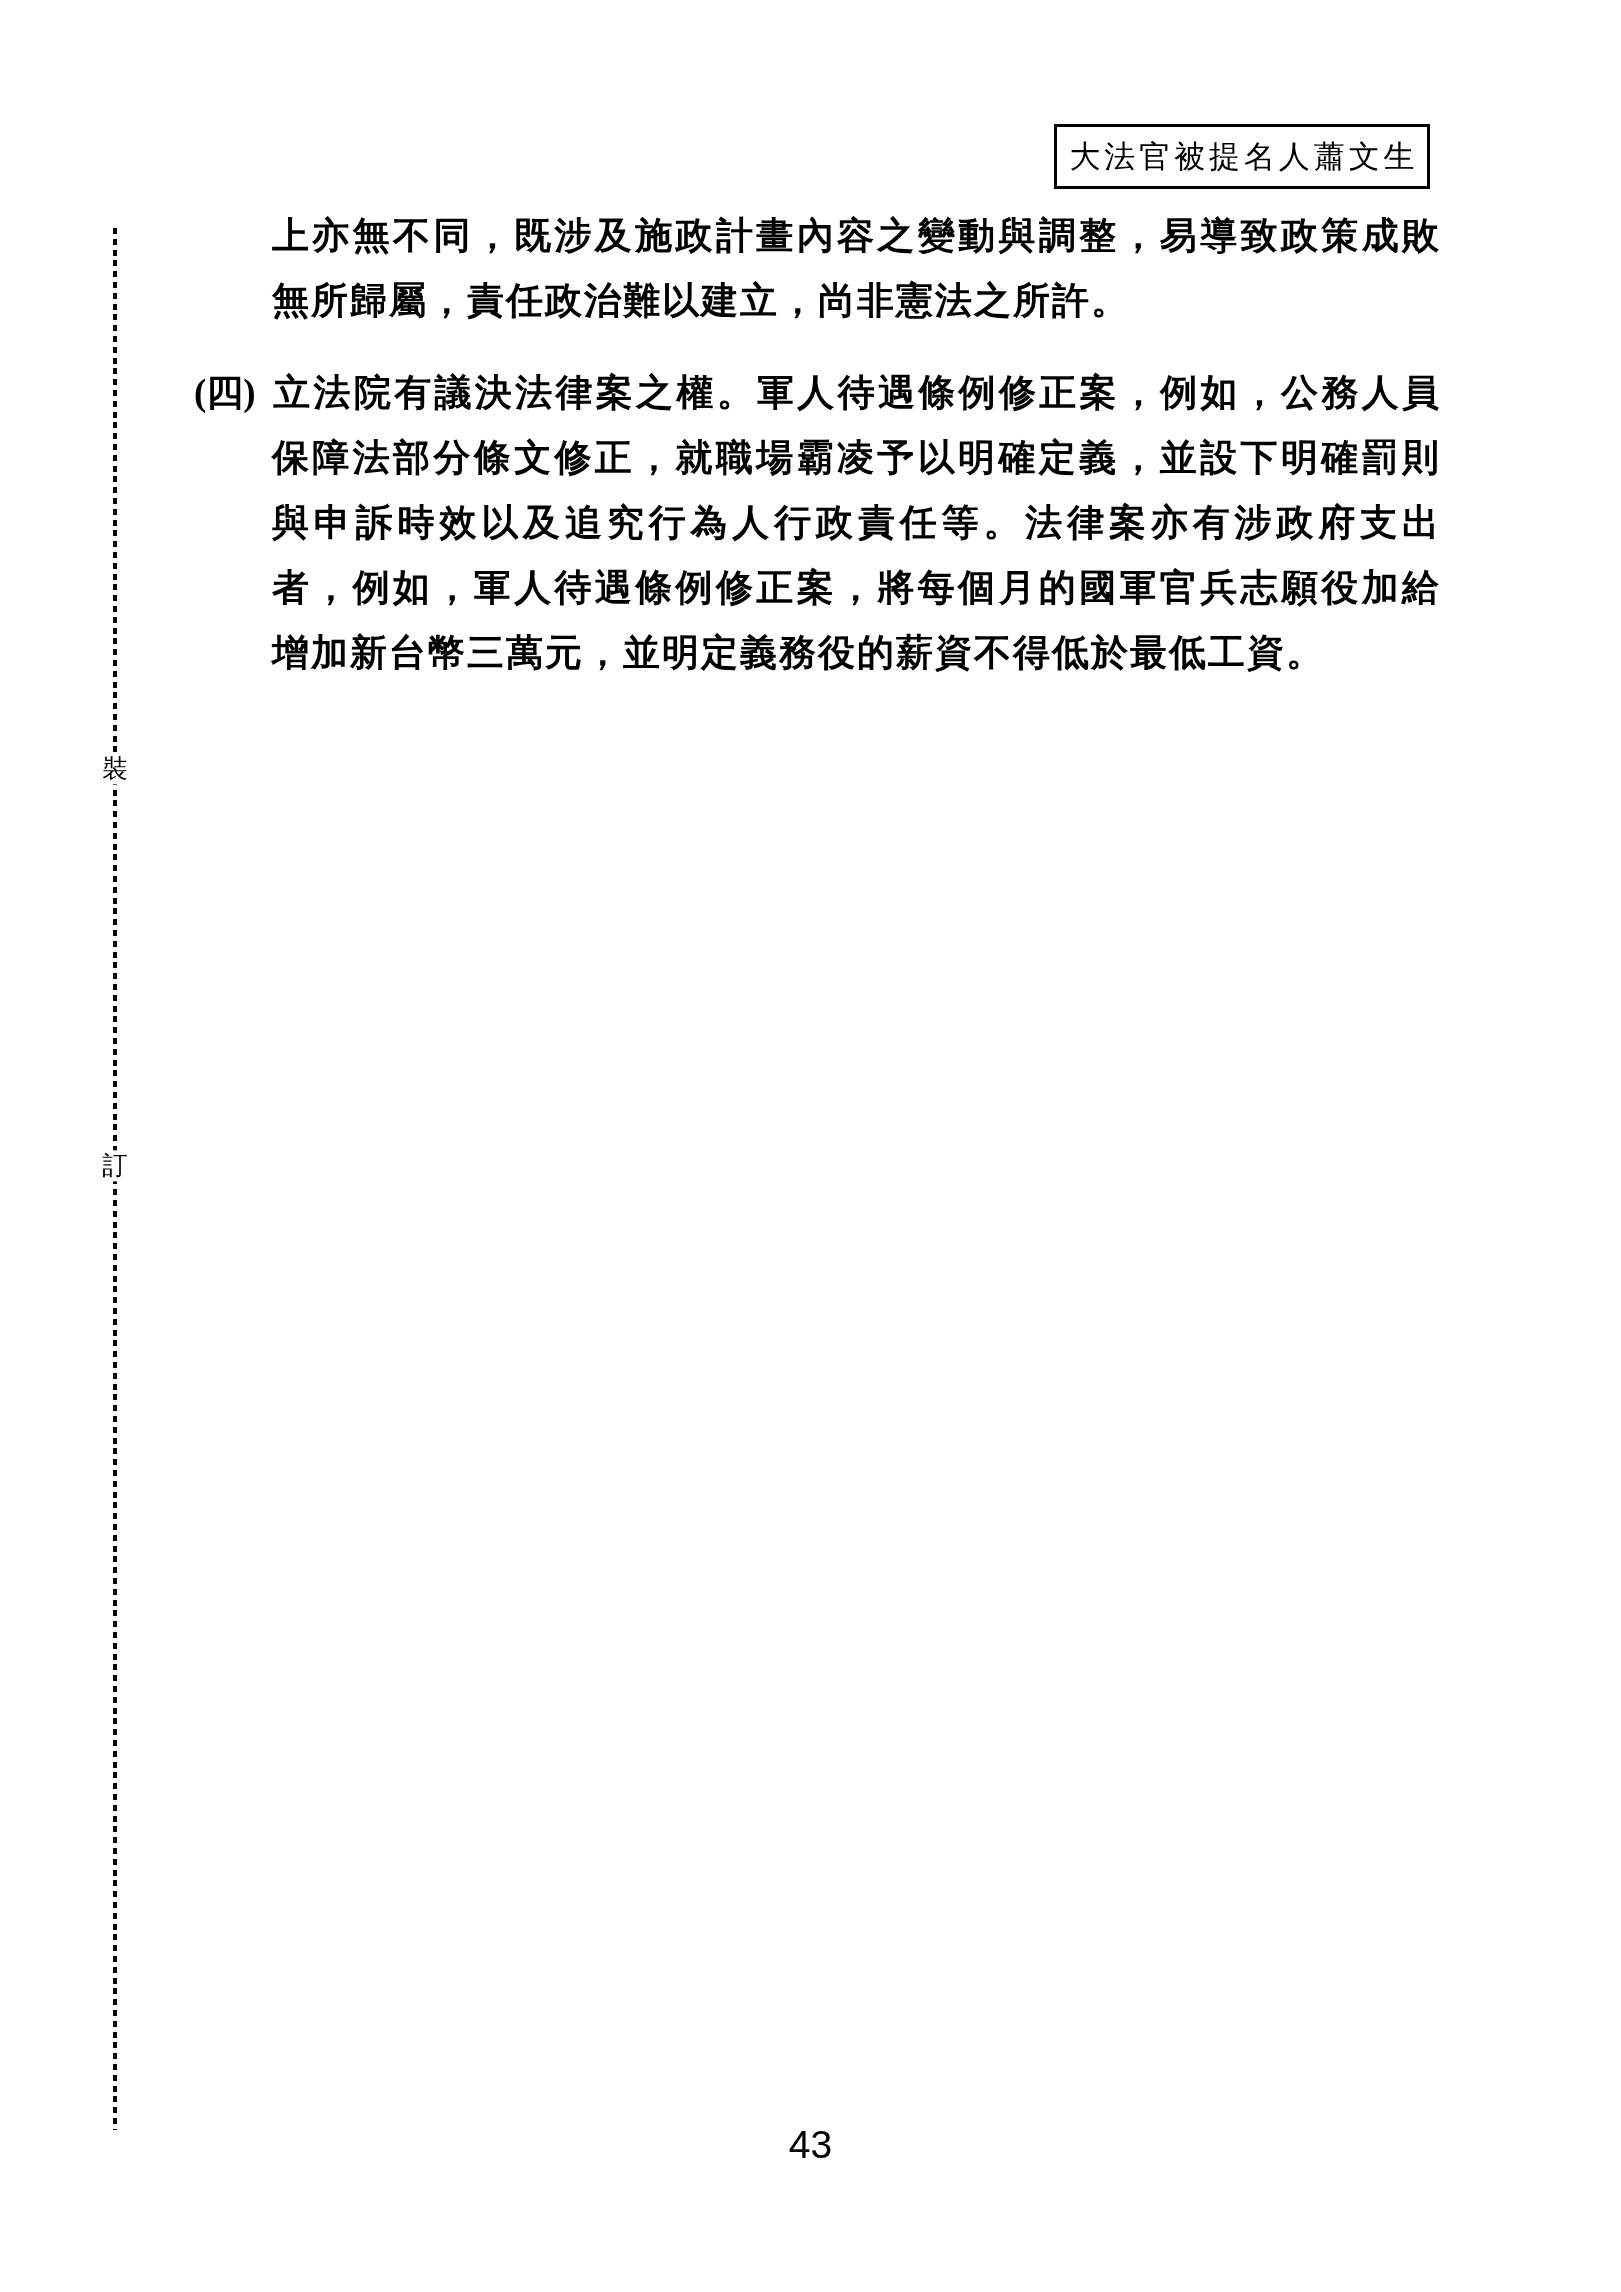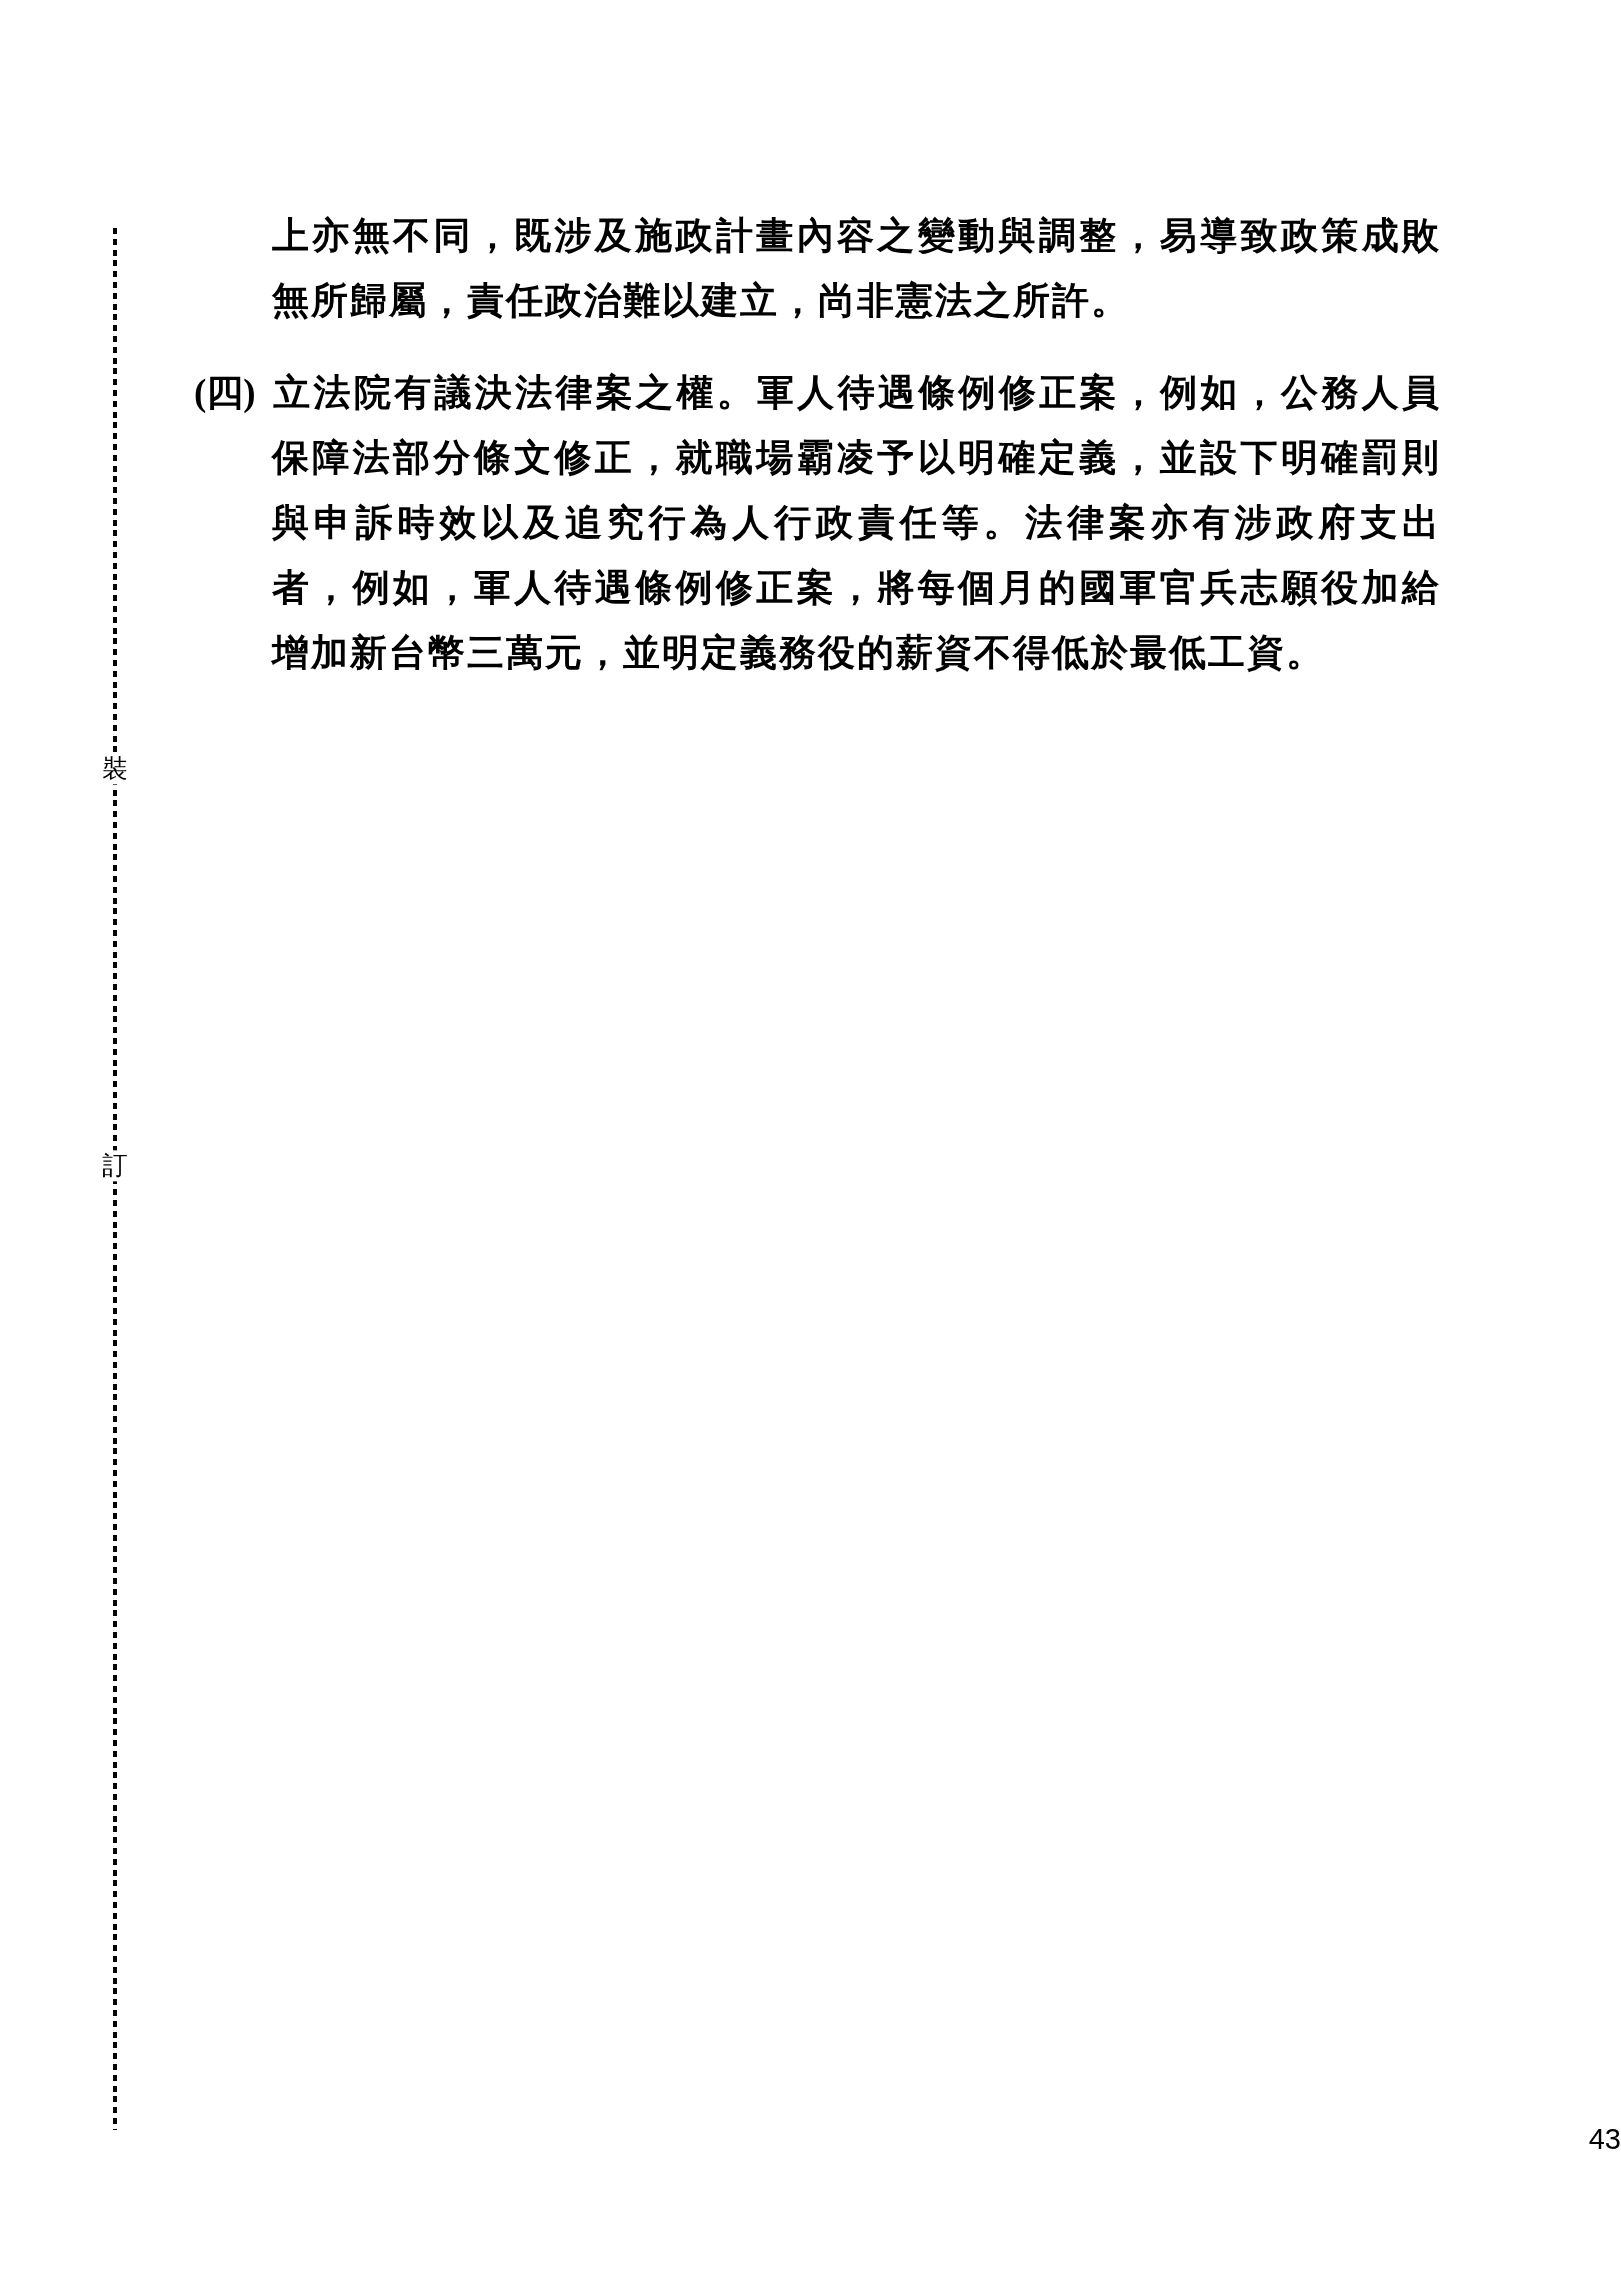--- a/index.html
+++ b/index.html
@@ -84,30 +84,33 @@
     text-indent: 0;
     letter-spacing: 0;
   }
 
   
   .page-number {
     position: absolute;
     top: 2123px;
     left: 0;
     width: 100%;
-    text-align: right;
-    font-size: 29px;
+    text-align: center;
+    font-size: 39px;
     font-family: "Liberation Sans", "DejaVu Sans", sans-serif;
   }
 </style>
 </head>
 <body>
 
 <div class="page">
 
+  <div class="header-box">
+    <span class="header-text">大法官被提名人蕭文生</span>
+  </div>
 
   <div class="binding-line"></div>
   <span class="binding-mark zhuang">裝</span>
   <span class="binding-mark ding">訂</span>
 
   <div class="content">
     <p class="para">上亦無不同，既涉及施政計畫內容之變動與調整，易導致政策成敗無所歸屬，責任政治難以建立，尚非憲法之所許。</p>
 
 
     <p class="para hanging">

